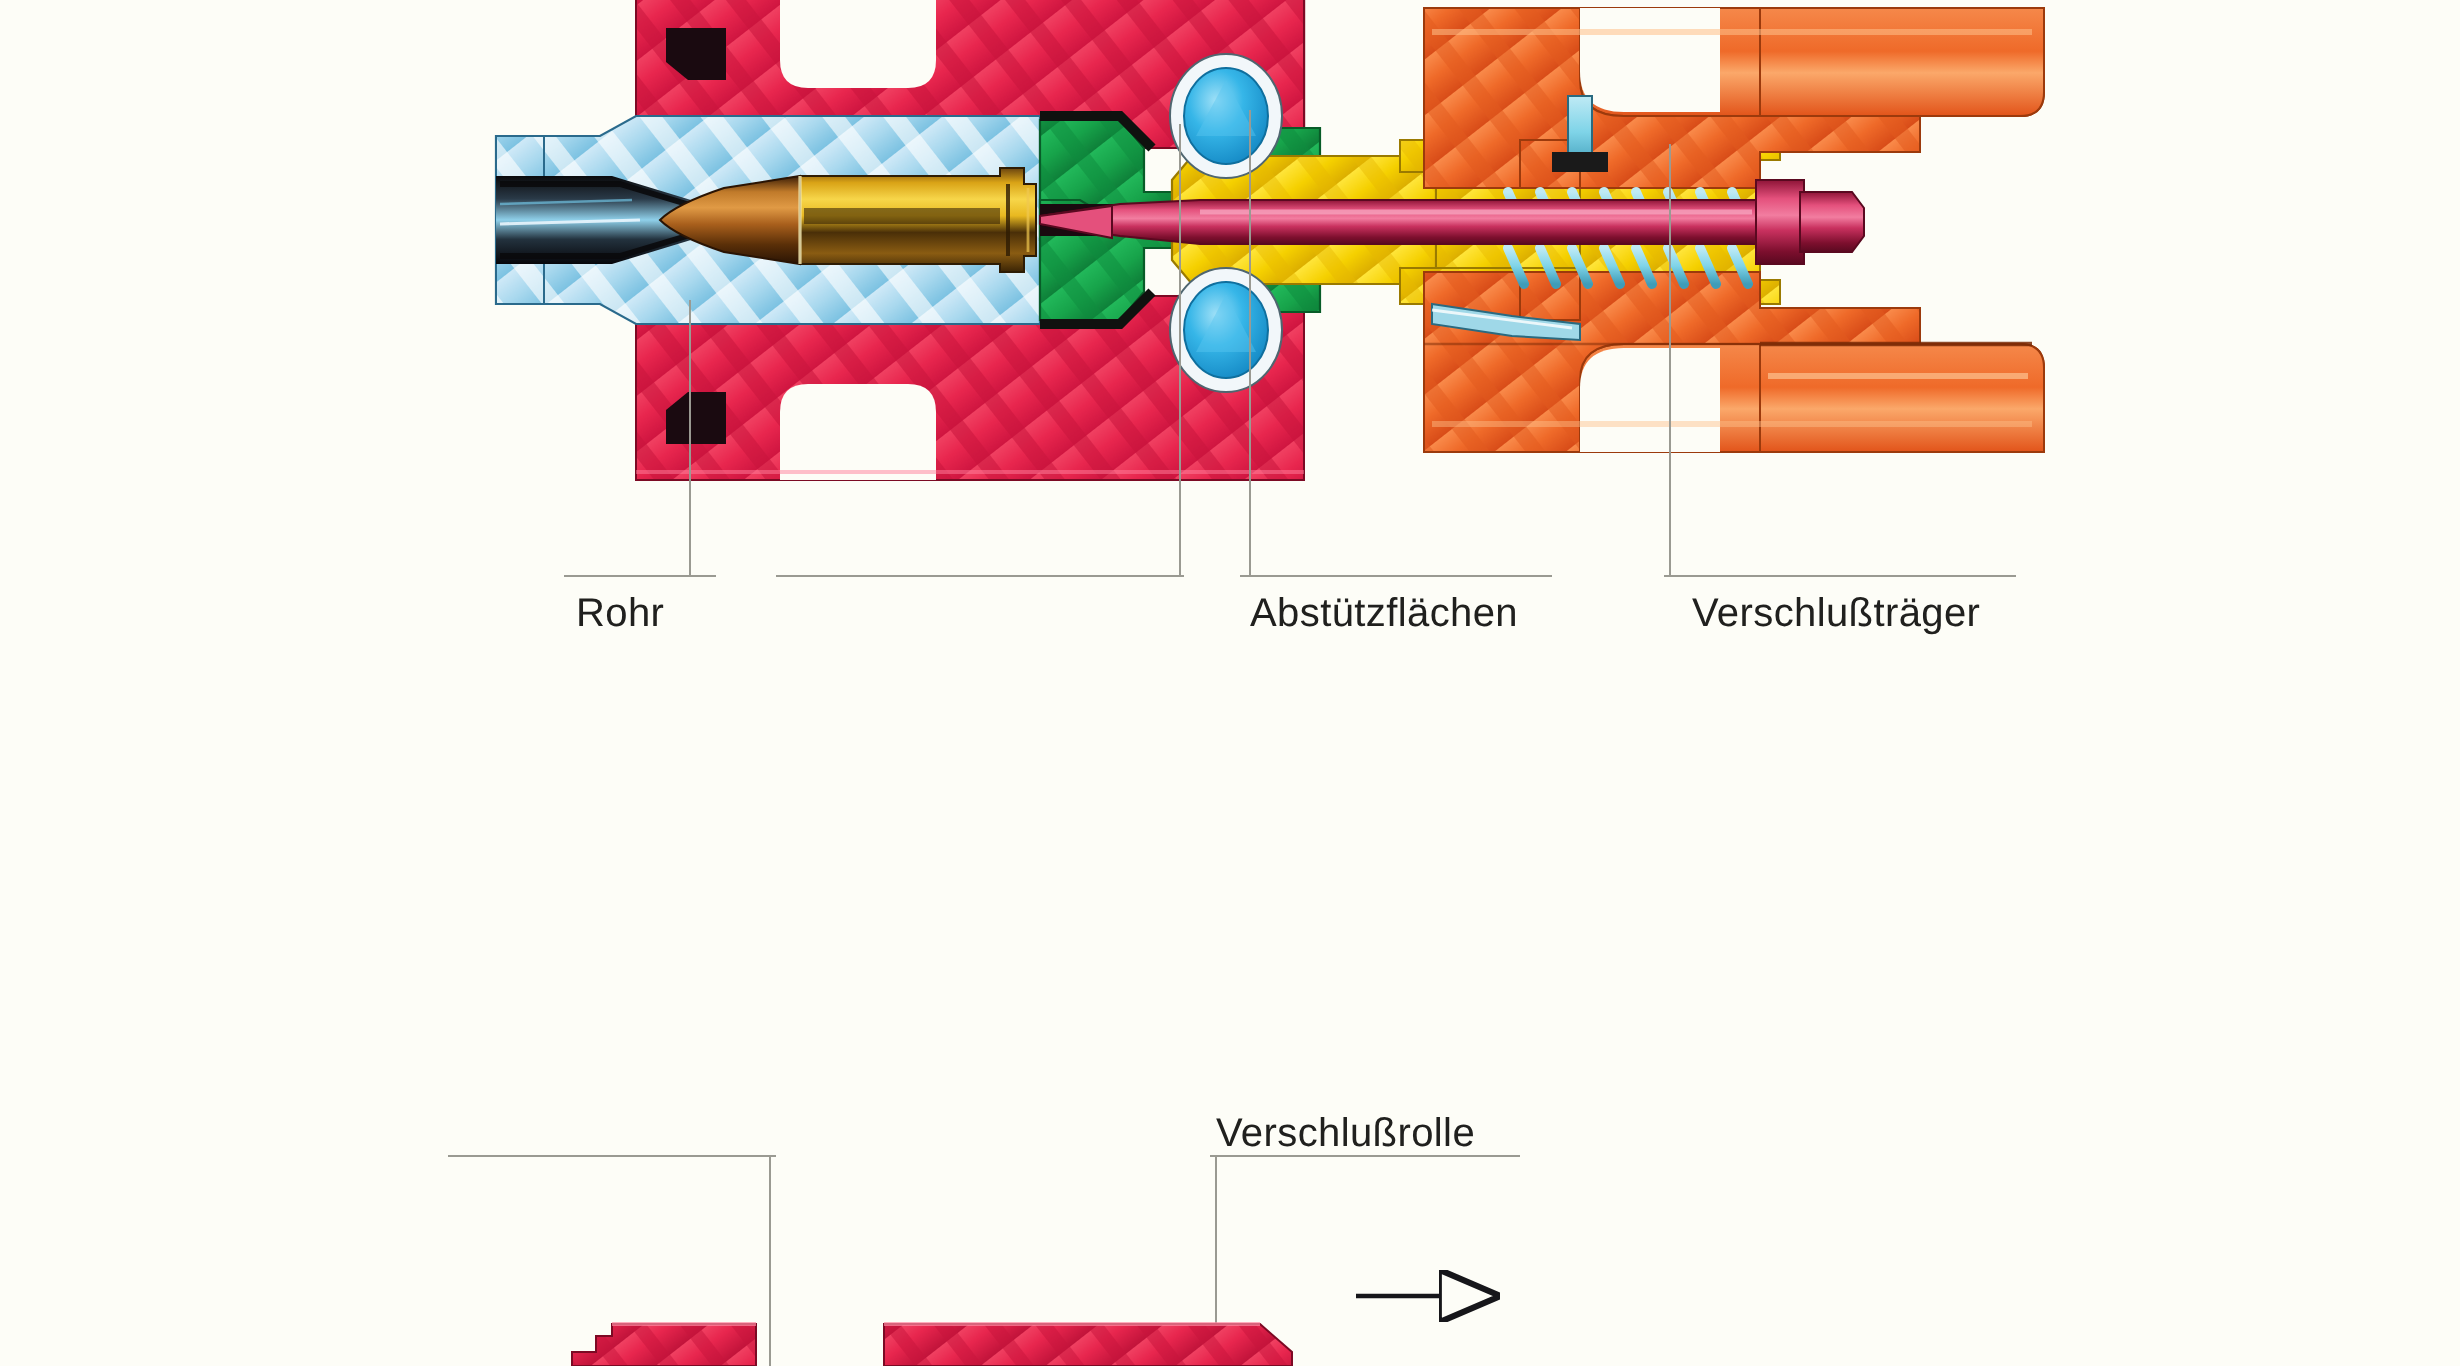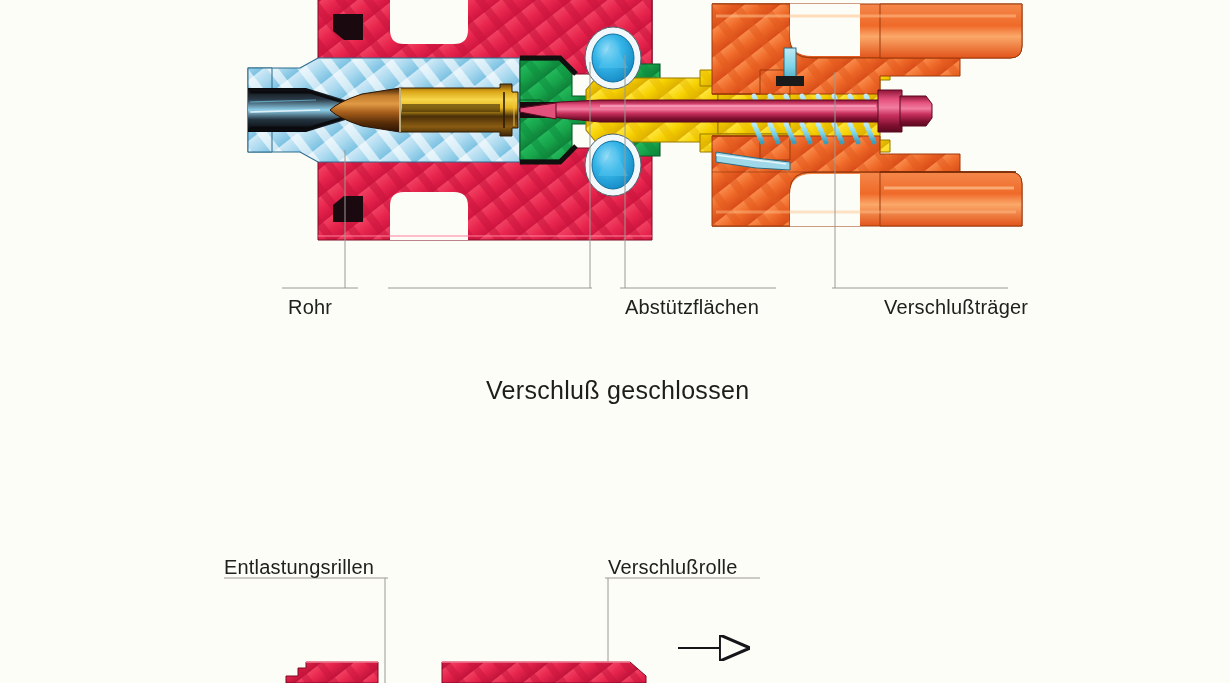--- a/index.html
+++ b/index.html
@@ -313,23 +313,22 @@
 
       <line x1="282" y1="288" x2="358" y2="288"></line>
       <line x1="388" y1="288" x2="592" y2="288"></line>
       <line x1="620" y1="288" x2="776" y2="288"></line>
       <line x1="832" y1="288" x2="1008" y2="288"></line>
     </g>
   </svg>
 
   <div class="lbl" style="left:288px;top:296px;">Rohr</div>
   <div class="lbl" style="left:625px;top:296px;">Abstützflächen</div>
-  <div class="lbl" style="left:884px;top:296px;">Verschlußträger</div>
-
-  <div class="caption" style="left:486px;top:376px;">Verschluß geschlossen</div>
+  <div class="lbl" style="left:846px;top:296px;">Verschlußträger</div>
+
 
   <svg class="layer" viewBox="0 0 1230 683">
     <defs>
       <linearGradient id="redGrad2" x1="0" y1="0" x2="0" y2="1">
         <stop offset="0%" stop-color="#f04061"></stop>
         <stop offset="40%" stop-color="#e8264e"></stop>
         <stop offset="100%" stop-color="#c1133a"></stop>
       </linearGradient>
       <pattern id="redHatch2" width="20" height="20" patternUnits="userSpaceOnUse" patternTransform="rotate(-38)">
         <rect width="20" height="20" fill="url(#redGrad2)"></rect>
@@ -352,16 +351,15 @@
       <path d="M306,662 L378,662" stroke="#ff8aa2" stroke-width="2" opacity=".7" fill="none"></path>
       <path d="M442,662 L630,662 L646,676 L646,683 L442,683 Z" fill="url(#redHatch2)" stroke="#7c0a24" stroke-width="1"></path>
       <path d="M442,662 L630,662" stroke="#ff8aa2" stroke-width="2" opacity=".7" fill="none"></path>
     </g>
 
     <g>
       <line x1="678" y1="648" x2="748" y2="648" stroke="#16161a" stroke-width="2.2" marker-end="url(#arrowHead)"></line>
     </g>
   </svg>
 
-  <div class="lbl" style="left:224px;top:556px;">Entlastungsrillen</div>
   <div class="lbl" style="left:608px;top:556px;">Verschlußrolle</div>
 
 </div>
 
 </body></html>

